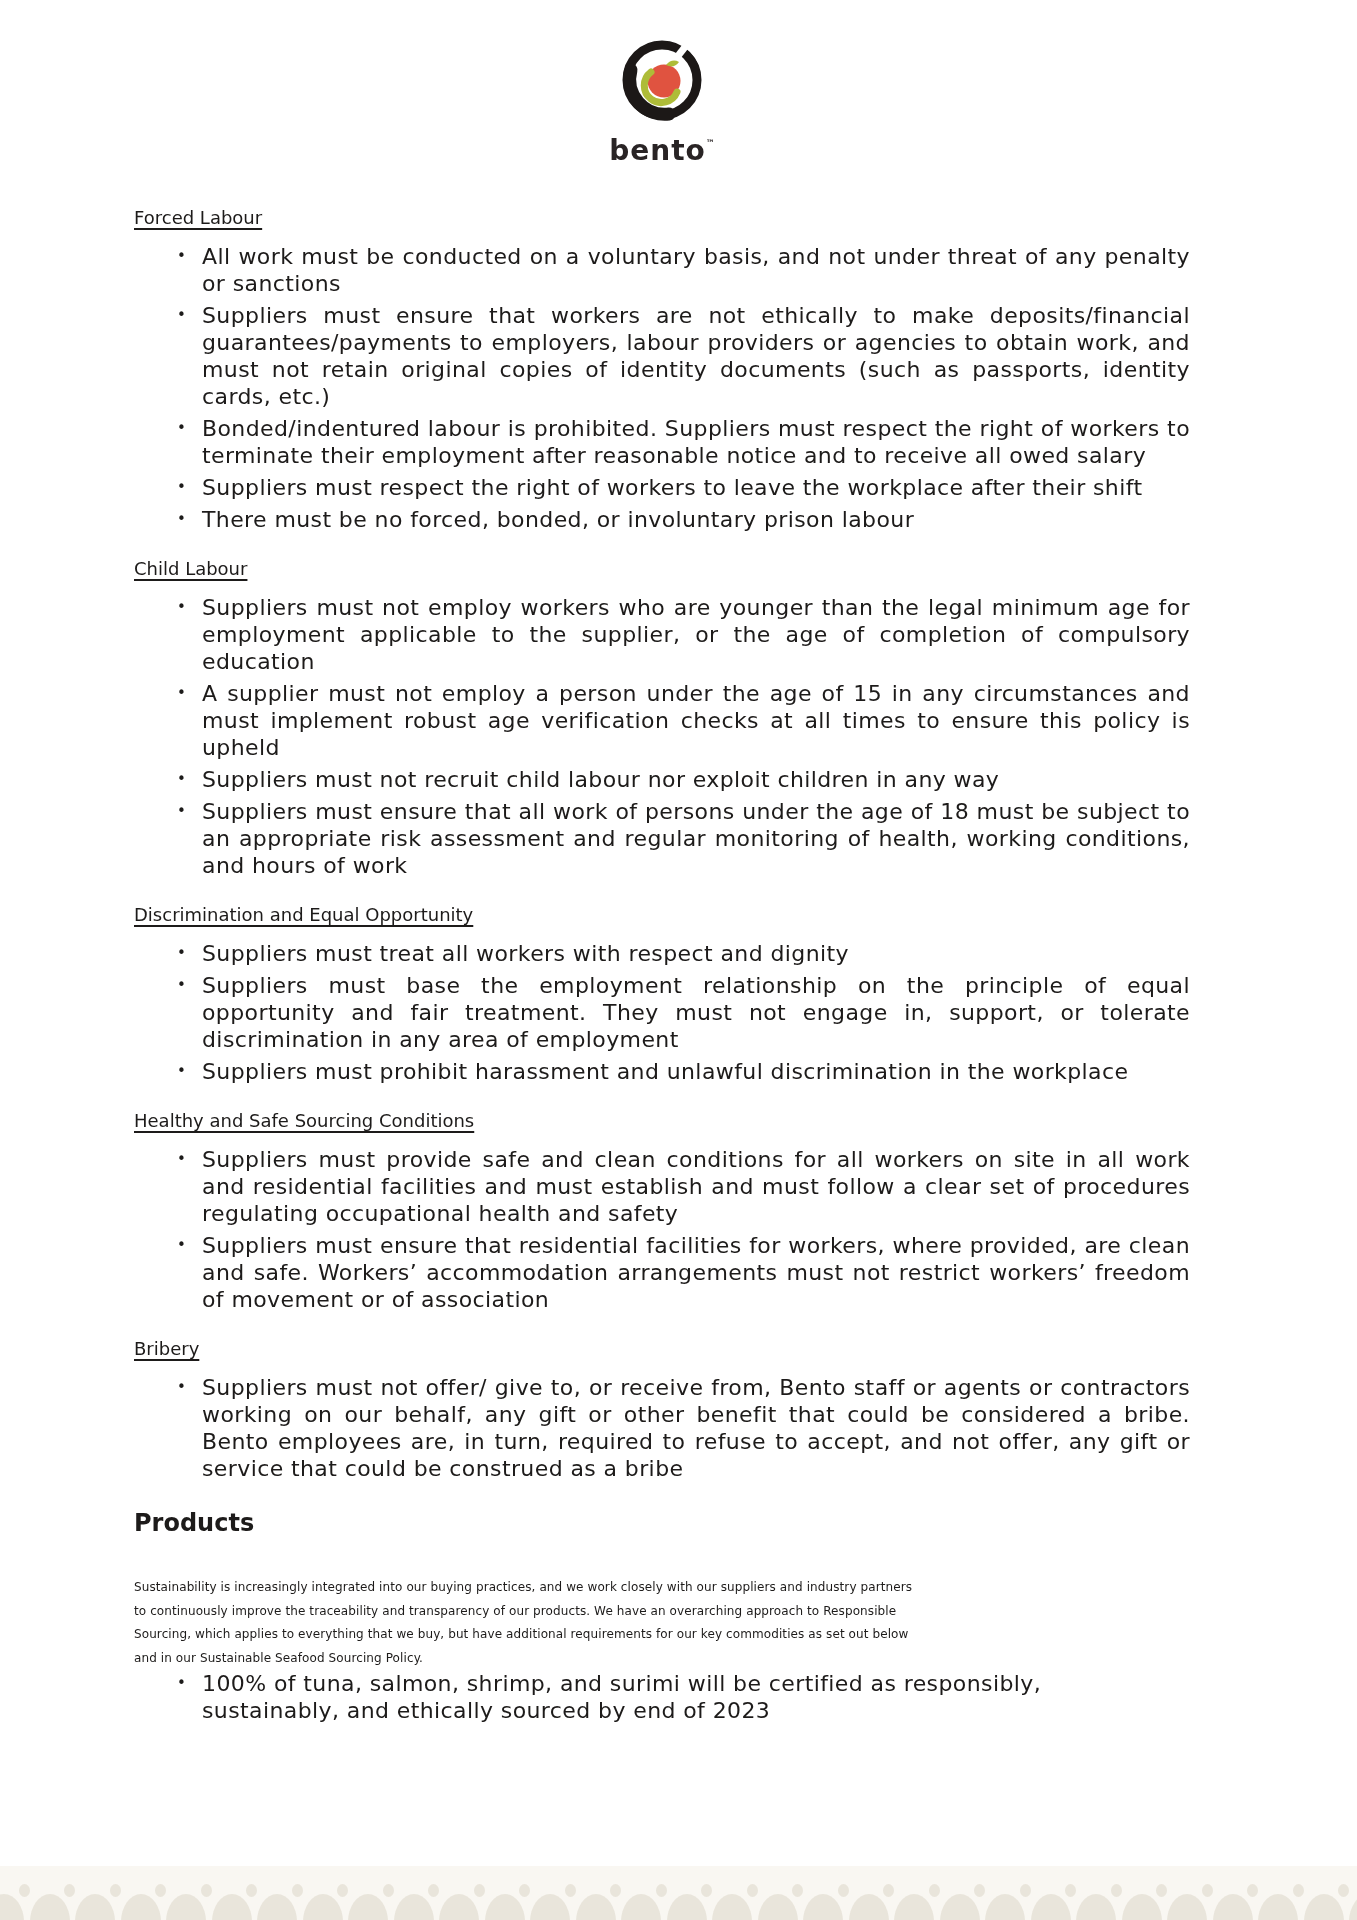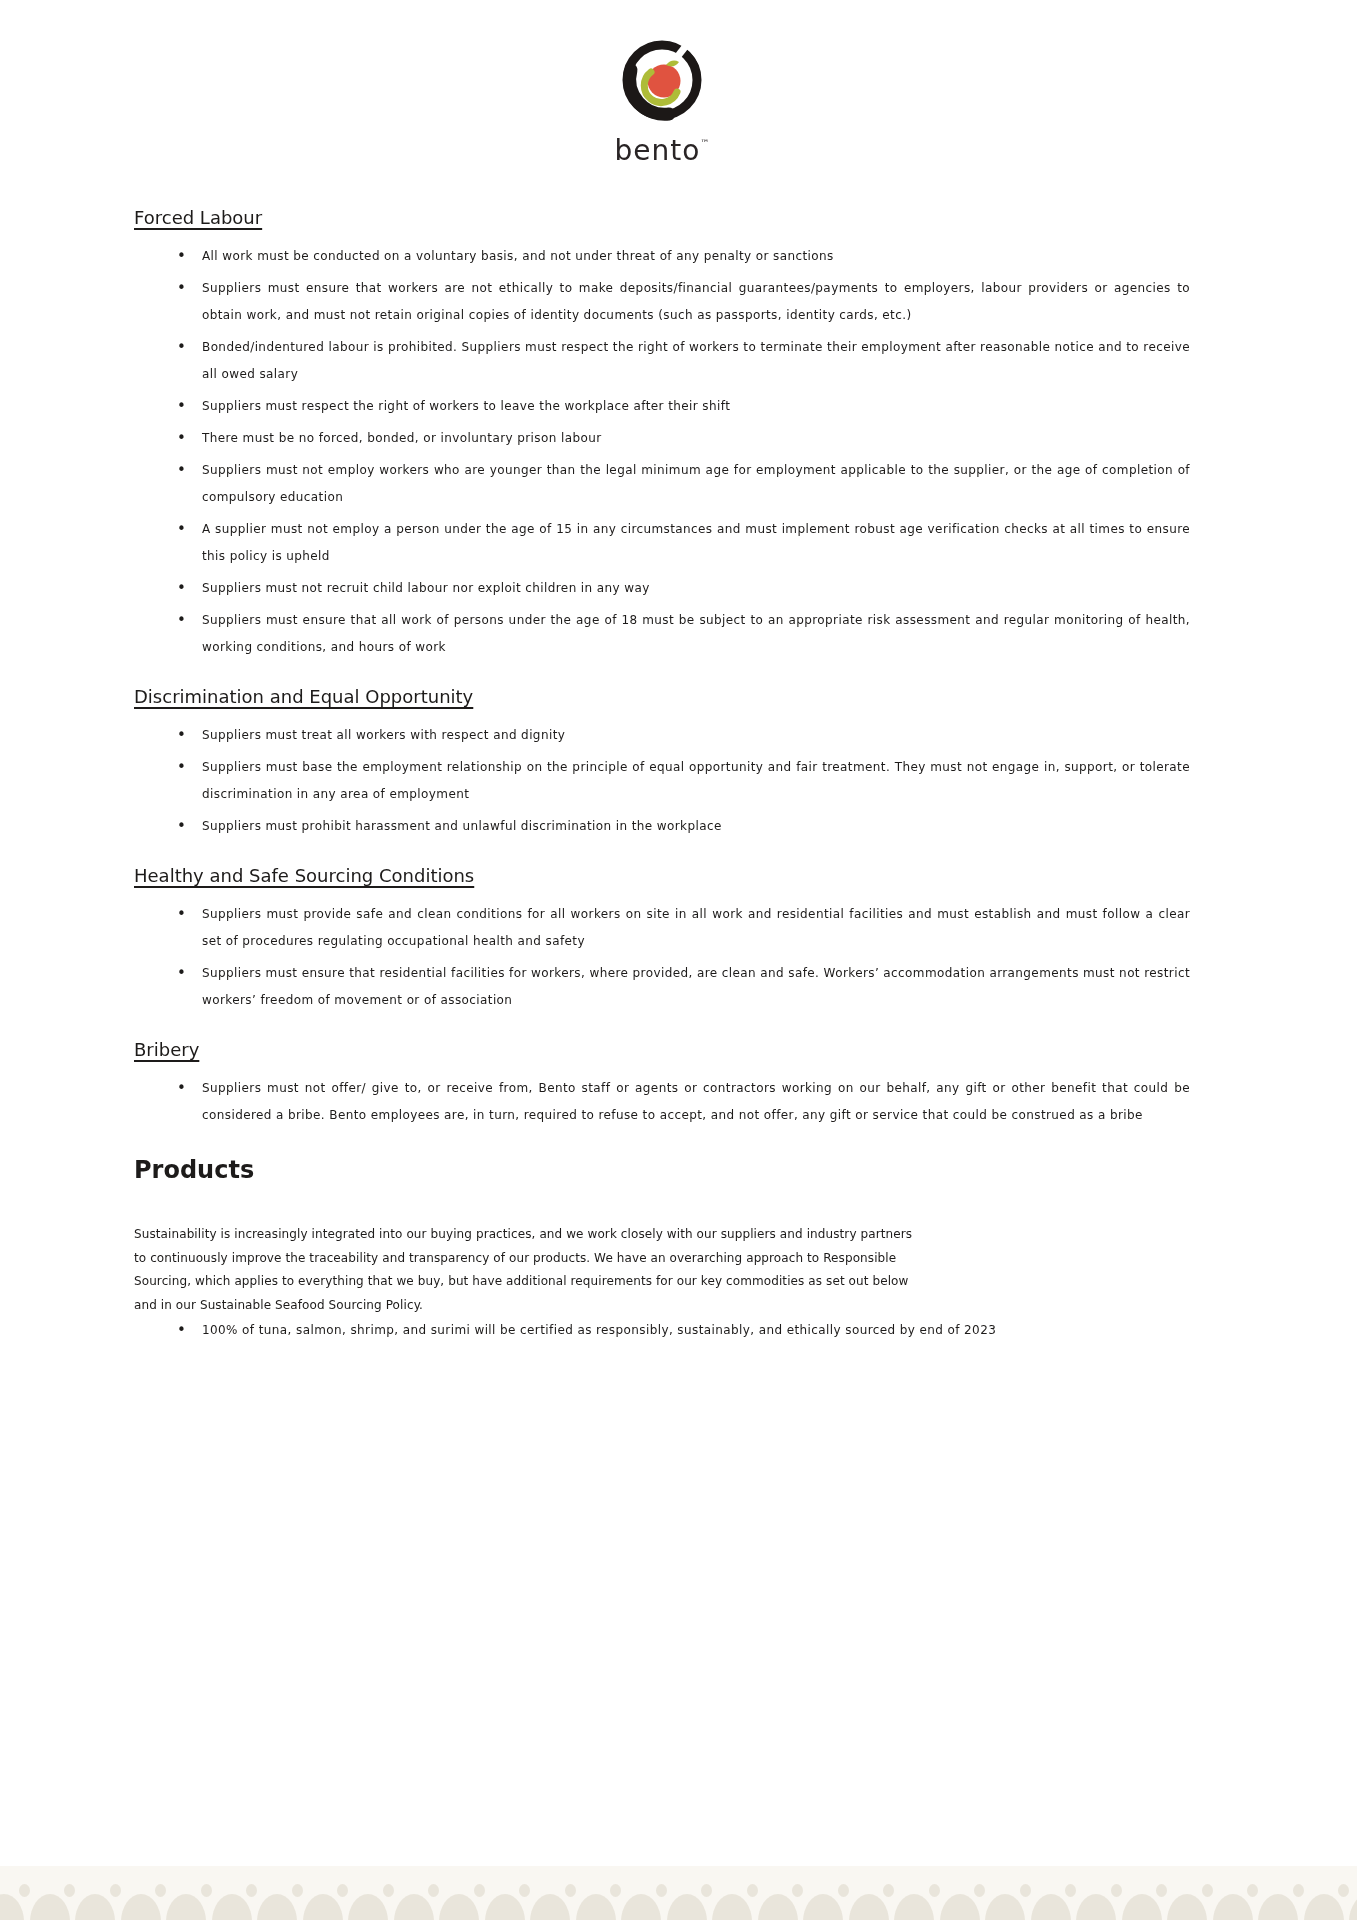--- a/index.html
+++ b/index.html
@@ -9,37 +9,37 @@
     background:#ffffff;
     overflow:hidden;
     font-family:"DejaVu Sans", sans-serif;
     color:var(--ink,#1d1b1a);
   }
   .logo-wrap{ margin:34px 0 0 134px; width:1056px; text-align:center; }
   .logo-wrap svg{ display:block; margin:0 auto; }
   .wordmark{
     font-family:"DejaVu Sans", sans-serif;
     font-size:28px; line-height:30px; letter-spacing:1px;
-    color:#29242  5; color:#292425; font-weight:400;
+    color:#29242  5; color:#292425; font-weight:700;
   }
   .wordmark .tm{ font-size:9px; vertical-align:14px; letter-spacing:0; }
   .content{ margin-left:134px; width:1056px;margin-top:40px; }
   .sec-heading{
     font-size:18px; font-weight:400; line-height:24px;
     margin:24px 0 13px 0;
     text-decoration:underline;
     text-underline-offset:4px;
     text-decoration-thickness:1.5px;
   }
   #sections .policy-section:first-child .sec-heading{ margin-top:40px; }
   .bullet{ display:flex; margin-bottom:5px; padding-left:43px; }
   .marker{ width:25px; flex:0 0 25px; font-size:15px; line-height:27px; }
   .btext{
     flex:1 1 auto;
-    font-size:12px; line-height:27px; letter-spacing:0.4px;
+    font-size:22px; line-height:27px; letter-spacing:0.4px;
     text-align:justify;
   }
   #targets .btext{ text-align:left; max-width:905px; }
   .products-h{
     font-size:24px; font-weight:700; line-height:30px;
     margin:26px 0 0 0;
   }
   .products-p{
     margin:38px 0 0 0; width:790px;
     font-size:12px; line-height:23.5px; letter-spacing:0.1px;
@@ -110,20 +110,21 @@
               <span class="marker">•</span>
               <div class="btext">Suppliers must respect the right of workers to leave the workplace after their shift</div>
             </div>
             <div class="bullet">
               <span class="marker">•</span>
               <div class="btext">There must be no forced, bonded, or involuntary prison labour</div>
             </div>
           </div>
         </section>
         <section class="policy-section">
+          <h2 class="sec-heading">Child Labour</h2>
           <div class="bullets">
             <div class="bullet">
               <span class="marker">•</span>
               <div class="btext">Suppliers must not employ workers who are younger than the legal minimum age for employment applicable to the supplier, or the age of completion of compulsory education</div>
             </div>
             <div class="bullet">
               <span class="marker">•</span>
               <div class="btext">A supplier must not employ a person under the age of 15 in any circumstances and must implement robust age verification checks at all times to ensure this policy is upheld</div>
             </div>
             <div class="bullet">

